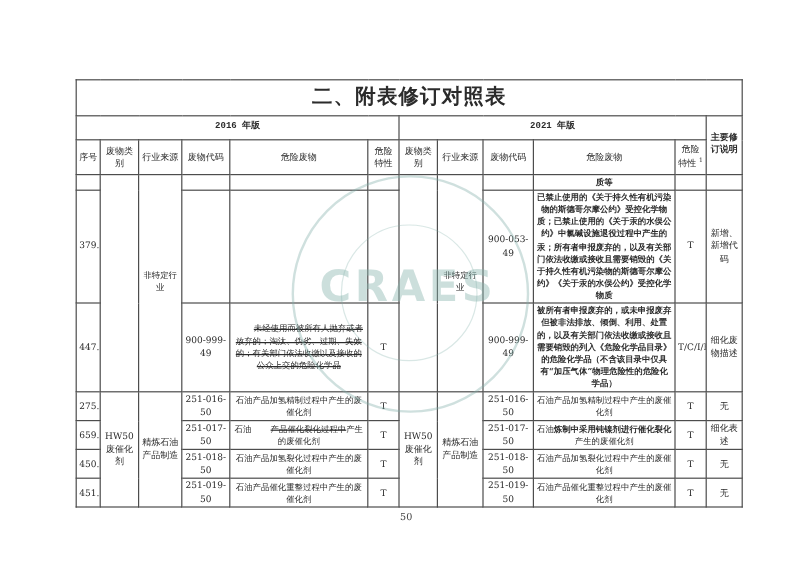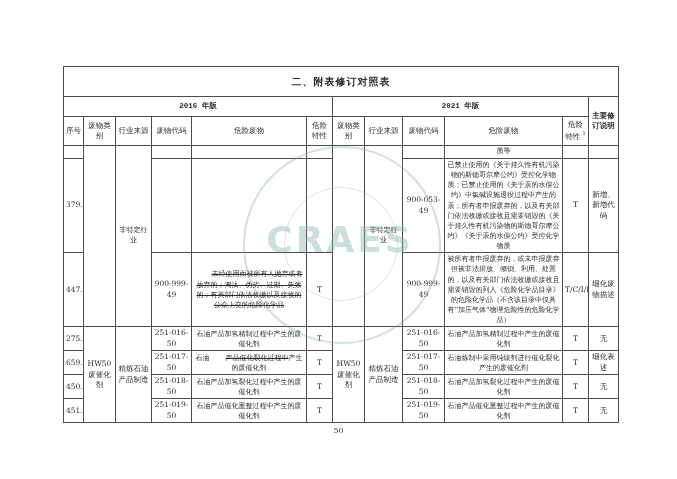--- a/index.html
+++ b/index.html
@@ -16,31 +16,31 @@
     font-size:7.5px;line-height:1.4;color:#2b2b2b;
   }
   table.cmp td{
     border:1px solid #4d4d4d;
     padding:1px 2px;
     text-align:center;vertical-align:middle;
     overflow:hidden;
   }
   td.title-cell{
     font-family:"DejaVu Sans","Liberation Sans",sans-serif;
-    font-weight:bold;font-size:10px;height:27px;letter-spacing:1px;
+    font-weight:bold;font-size:17px;height:27px;letter-spacing:1px;
   }
   tr.year-row td{font-weight:bold;height:17px;font-family:Liberation Mono, monospace;}
   tr.colhead-row td{height:26px;}
   tr.cont-row td{height:10px;font-size:7px;}
   tr.small-row td{height:19px;}
   .longtext{
     text-align:justify;text-align-last:center;
     font-size:7px;line-height:1.45;padding:2px 3px;
   }
-  .bold{font-weight:normal;}
+  .bold{font-weight:bold;}
   .strike{text-decoration:line-through;margin-left:16px;}
   sup{font-size:5px;}
 
   .page-number{
     position:absolute;left:0;top:426px;width:677px;
     text-align:center;font-size:8px;color:#444;
   }
 
   
   .watermark{position:absolute;left:0;top:0;width:677px;height:479px;pointer-events:none;z-index:5;}

